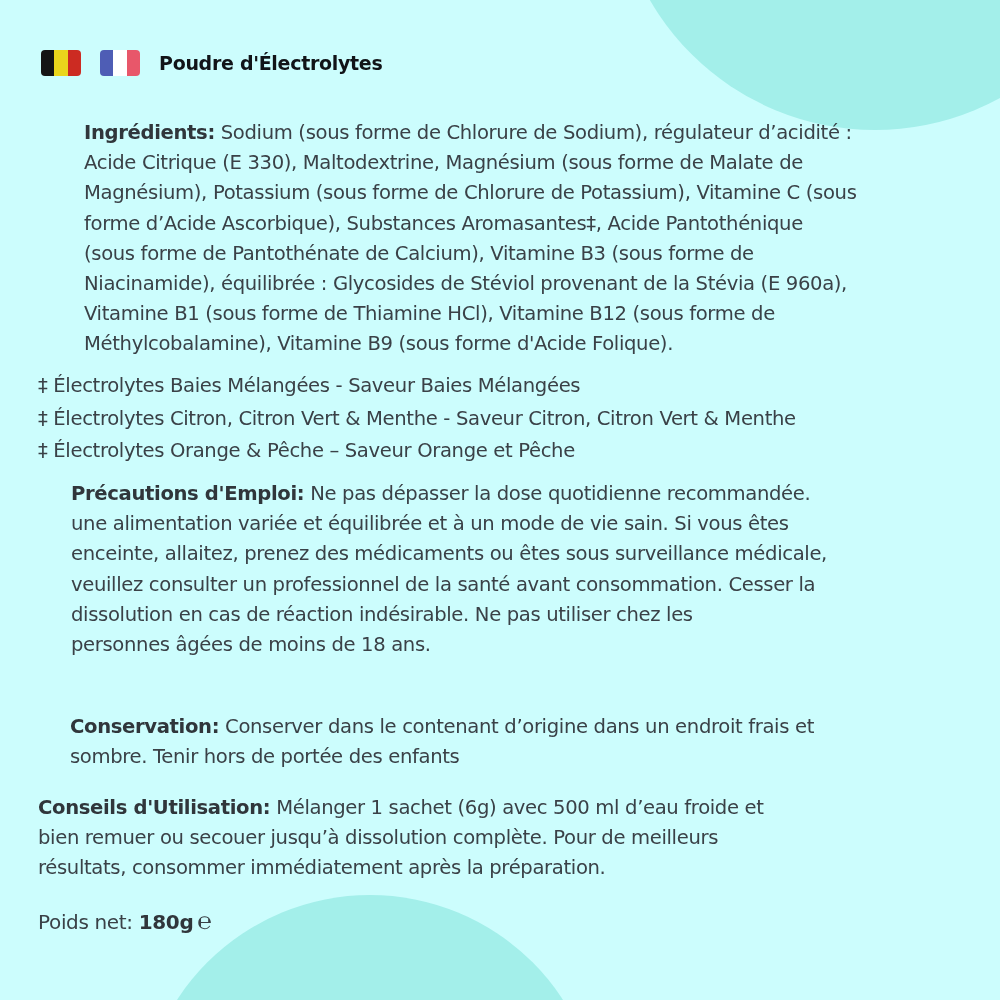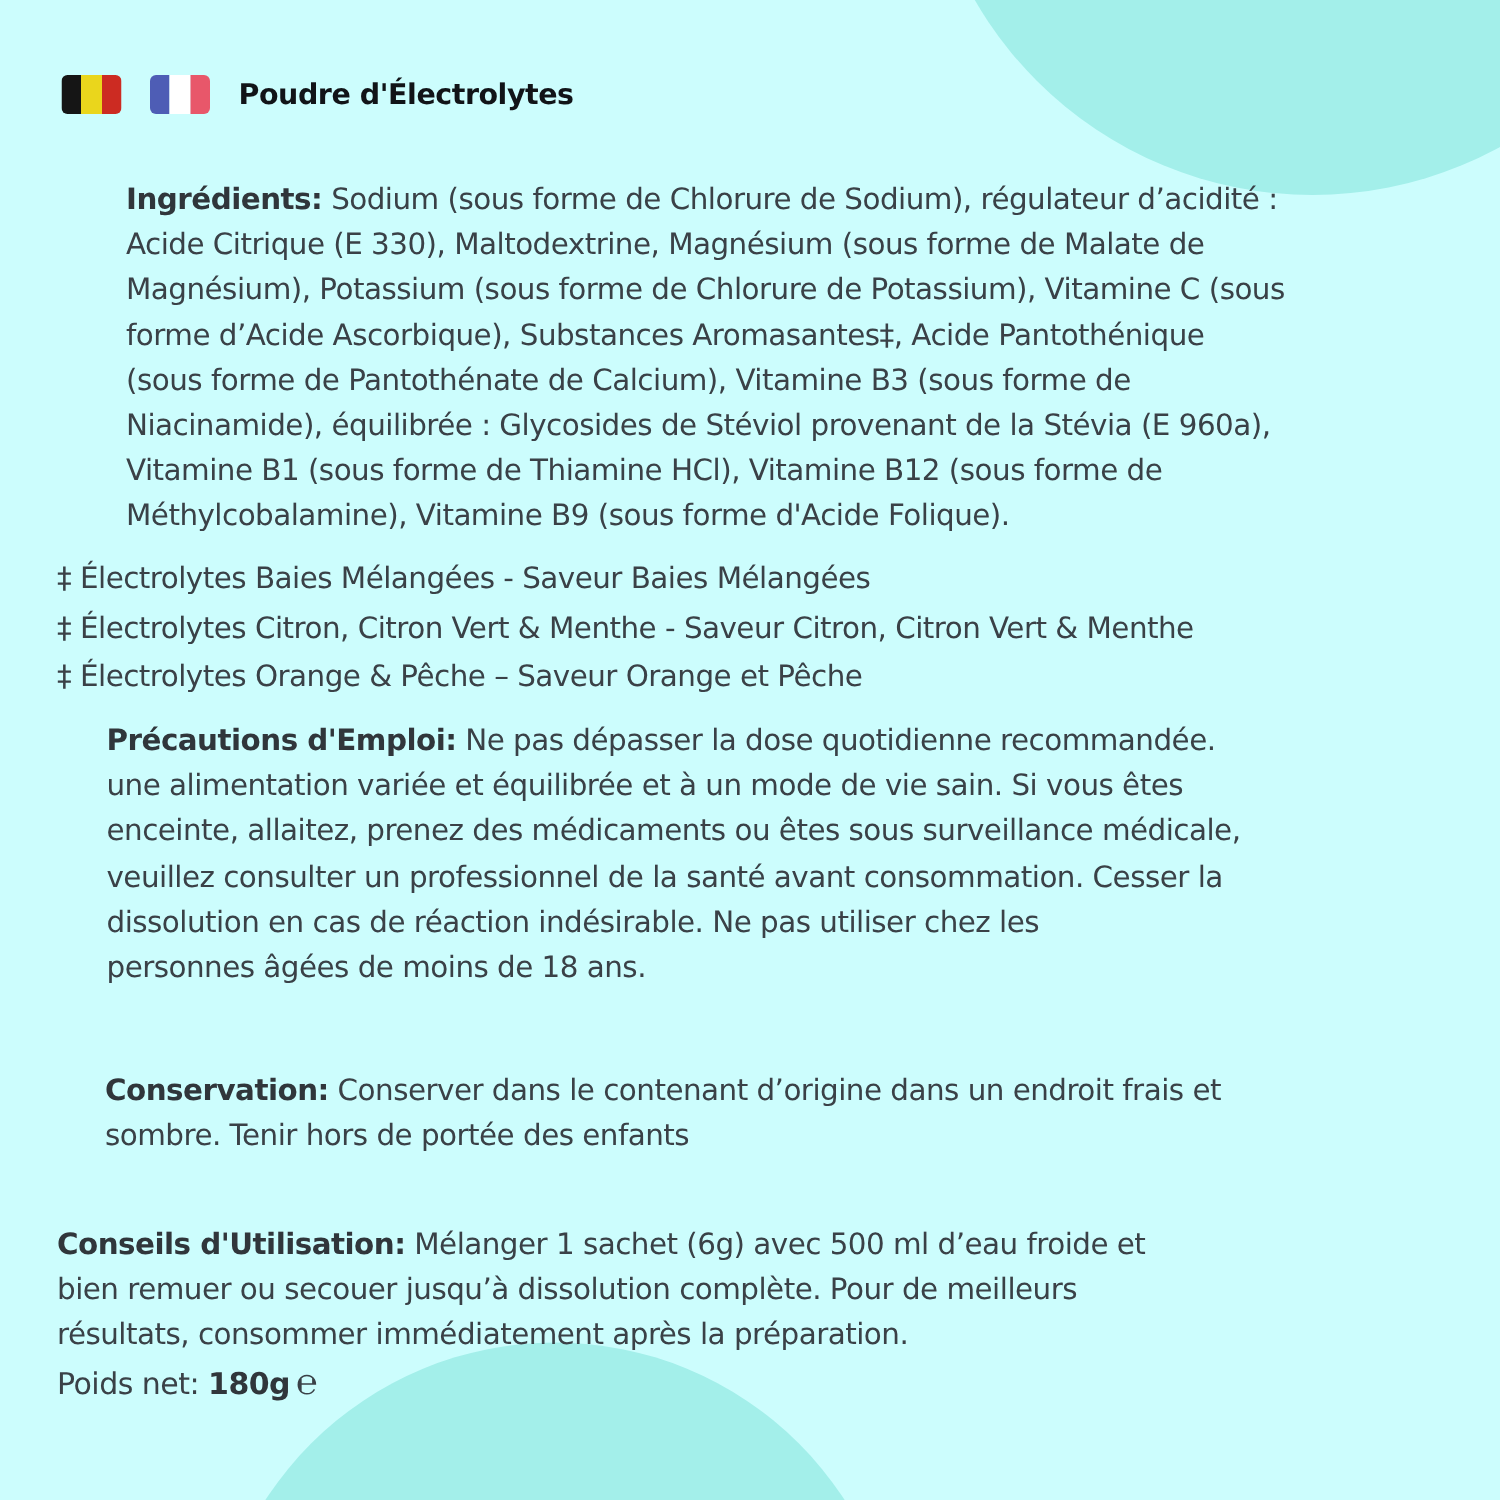--- a/index.html
+++ b/index.html
@@ -77,21 +77,21 @@
       color: #3a4147;
     }
     .para b {
       color: #30363b;
       font-weight: bold;
     }
     .ingredients { top: 118px; margin-left: 46px; }
     .flavours { top: 370px; line-height: 32.5px; }
     .precautions { top: 479px; margin-left: 33px; }
     .conservation { top: 712px; margin-left: 32px; }
-    .conseils { top: 815px; }
+    .conseils { top: 793px; }
     .poids { top: 906px; font-size: 20px; }
     .line { display: block; white-space: nowrap; }
     .e-mark {
       font-family: "DejaVu Serif", serif;
       font-size: 24px;
       margin-left: 4px;
       color: #3a4147;
     }
   </style>
 </head>

